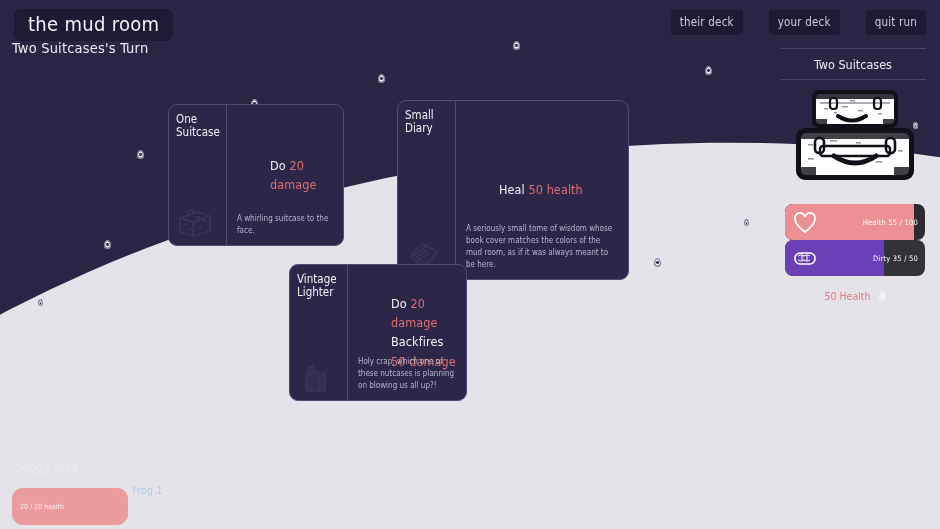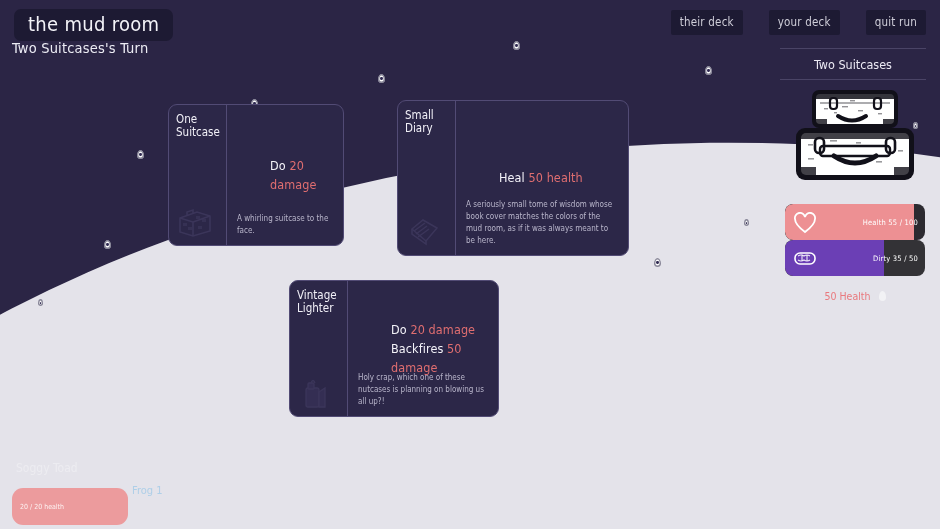--- a/index.html
+++ b/index.html
@@ -371,42 +371,42 @@
               </g>
             </svg></div>
         </div>
         <div class="card-right">
           <div class="card-effects">
             <div class="effect"><span>Do</span> <span class="num" style="color: rgb(224, 110, 112);">20 damage</span></div>
           </div>
           <div class="flavor">A whirling suitcase to the face.</div>
         </div>
       </div>
-      <div class="card" style="left: 397px; top: 100px; width: 232px; height: 156px;">
+      <div class="card" style="left: 397px; top: 100px; width: 232px; height: 180px;">
         <div class="card-left">
           <div class="card-title">Small
 Diary</div>
           <div class="card-art"><svg viewBox="0 0 36 30" width="36" height="30">
               <g fill="none" stroke="#4b456d" stroke-width="1.5">
                 <path d="M6 12 L17 3 L31 11 L20 24 Z"></path>
                 <path d="M6 12 L6 17 L20 27 L20 24"></path>
                 <path d="M8 14 L19 6"></path>
                 <path d="M10 17 L21 9"></path>
                 <path d="M12 20 L23 12"></path>
               </g>
             </svg></div>
         </div>
         <div class="card-right">
           <div class="card-effects">
             <div class="effect"><span>Heal</span> <span class="num" style="color: rgb(224, 110, 112);">50 health</span></div>
           </div>
           <div class="flavor">A seriously small tome of wisdom whose book cover matches the colors of the mud room, as if it was always meant to be here.</div>
         </div>
       </div>
-      <div class="card" style="left: 289px; top: 280px; width: 210px; height: 137px;">
+      <div class="card" style="left: 289px; top: 264px; width: 178px; height: 137px;">
         <div class="card-left">
           <div class="card-title">Vintage
 Lighter</div>
           <div class="card-art"><svg viewBox="0 0 36 30" width="36" height="30">
               <g fill="#3c365e" stroke="#4b456d" stroke-width="1.3">
                 <rect x="8" y="10" width="13" height="19" rx="2"></rect>
                 <rect x="10" y="5" width="6" height="6" rx="1"></rect>
                 <path d="M21 14 l6 -4 l0 19 l-6 0 Z"></path>
               </g>
               <path d="M13 5 q2 -5 4 0" fill="none" stroke="#4b456d" stroke-width="1.3"></path>

